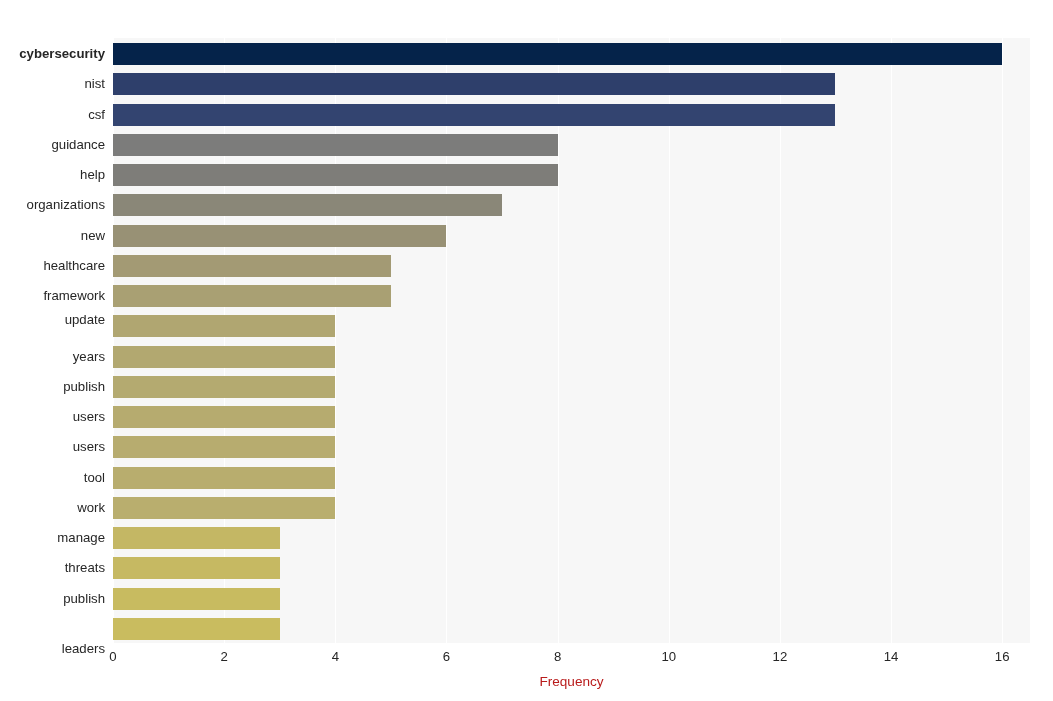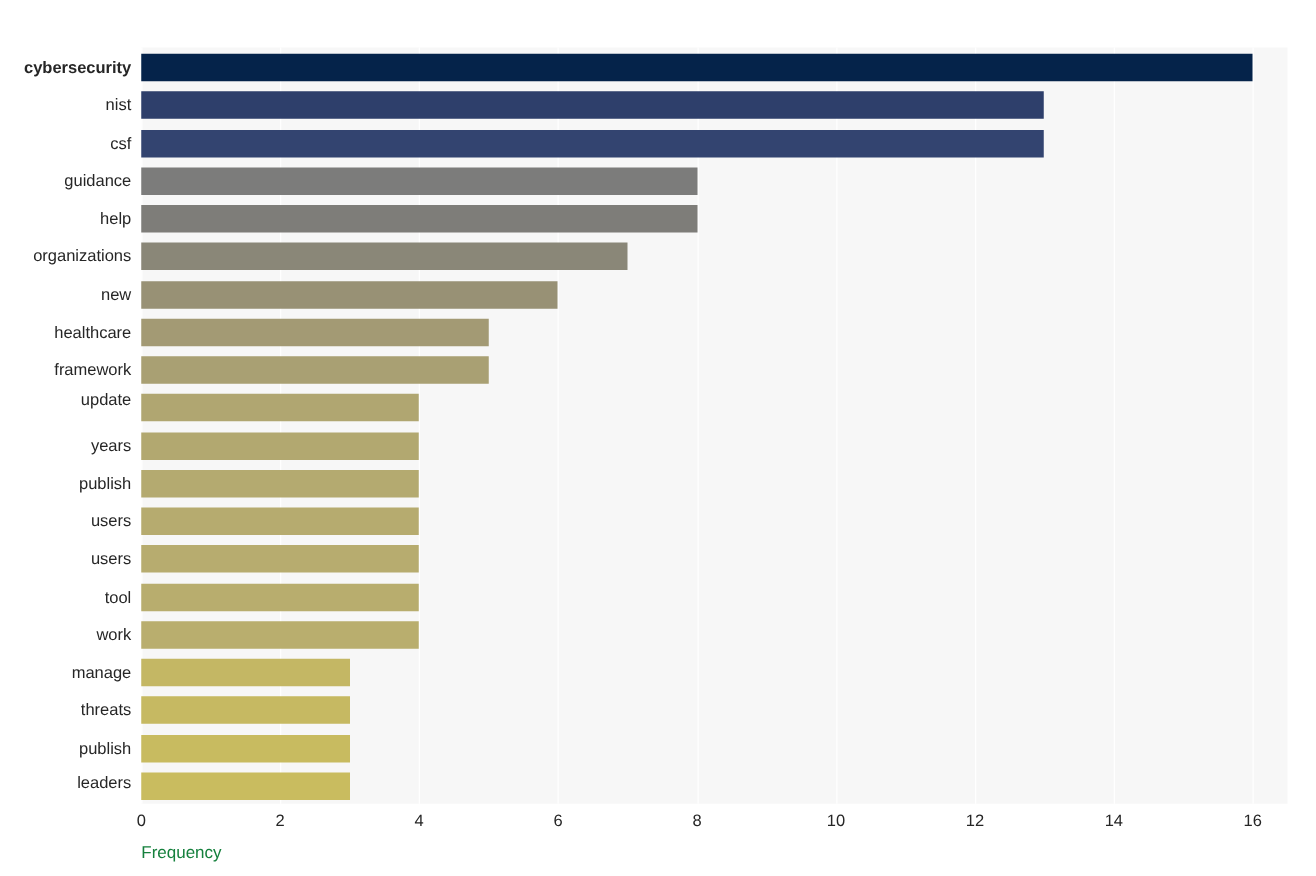--- a/index.html
+++ b/index.html
@@ -97,22 +97,23 @@
     font-size: 13.2px;
     color: #262626;
     white-space: nowrap;
   }
 
   #x-axis-label {
     position: absolute;
     top: 674px;
     left: 113px;
     width: 917px;
+    text-align: center;
     font-size: 13.6px;
-    color: #15803d;
+    color: #b91c1c;
   }
 </style>
 </head>
 <body>
 
 <div id="figure">
 
 
   <div id="y-axis">
       <div class="ytick" style="top: 5.125px; font-weight: bold;">cybersecurity</div>
@@ -127,21 +128,21 @@
       <div class="ytick" style="top: 271px;">update</div>
       <div class="ytick" style="top: 307.625px;">years</div>
       <div class="ytick" style="top: 337.875px;">publish</div>
       <div class="ytick" style="top: 368.125px;">users</div>
       <div class="ytick" style="top: 398.375px;">users</div>
       <div class="ytick" style="top: 428.625px;">tool</div>
       <div class="ytick" style="top: 458.875px;">work</div>
       <div class="ytick" style="top: 489.125px;">manage</div>
       <div class="ytick" style="top: 519.375px;">threats</div>
       <div class="ytick" style="top: 549.625px;">publish</div>
-      <div class="ytick" style="top: 577px;">leaders</div>
+      <div class="ytick" style="top: 600px;">leaders</div>
     </div>
 
   <div id="plot-area">
       <div class="gridline" style="left: 0px;"></div>
       <div class="gridline" style="left: 111.152px;"></div>
       <div class="gridline" style="left: 222.303px;"></div>
       <div class="gridline" style="left: 333.455px;"></div>
       <div class="gridline" style="left: 444.606px;"></div>
       <div class="gridline" style="left: 555.758px;"></div>
       <div class="gridline" style="left: 666.909px;"></div>

